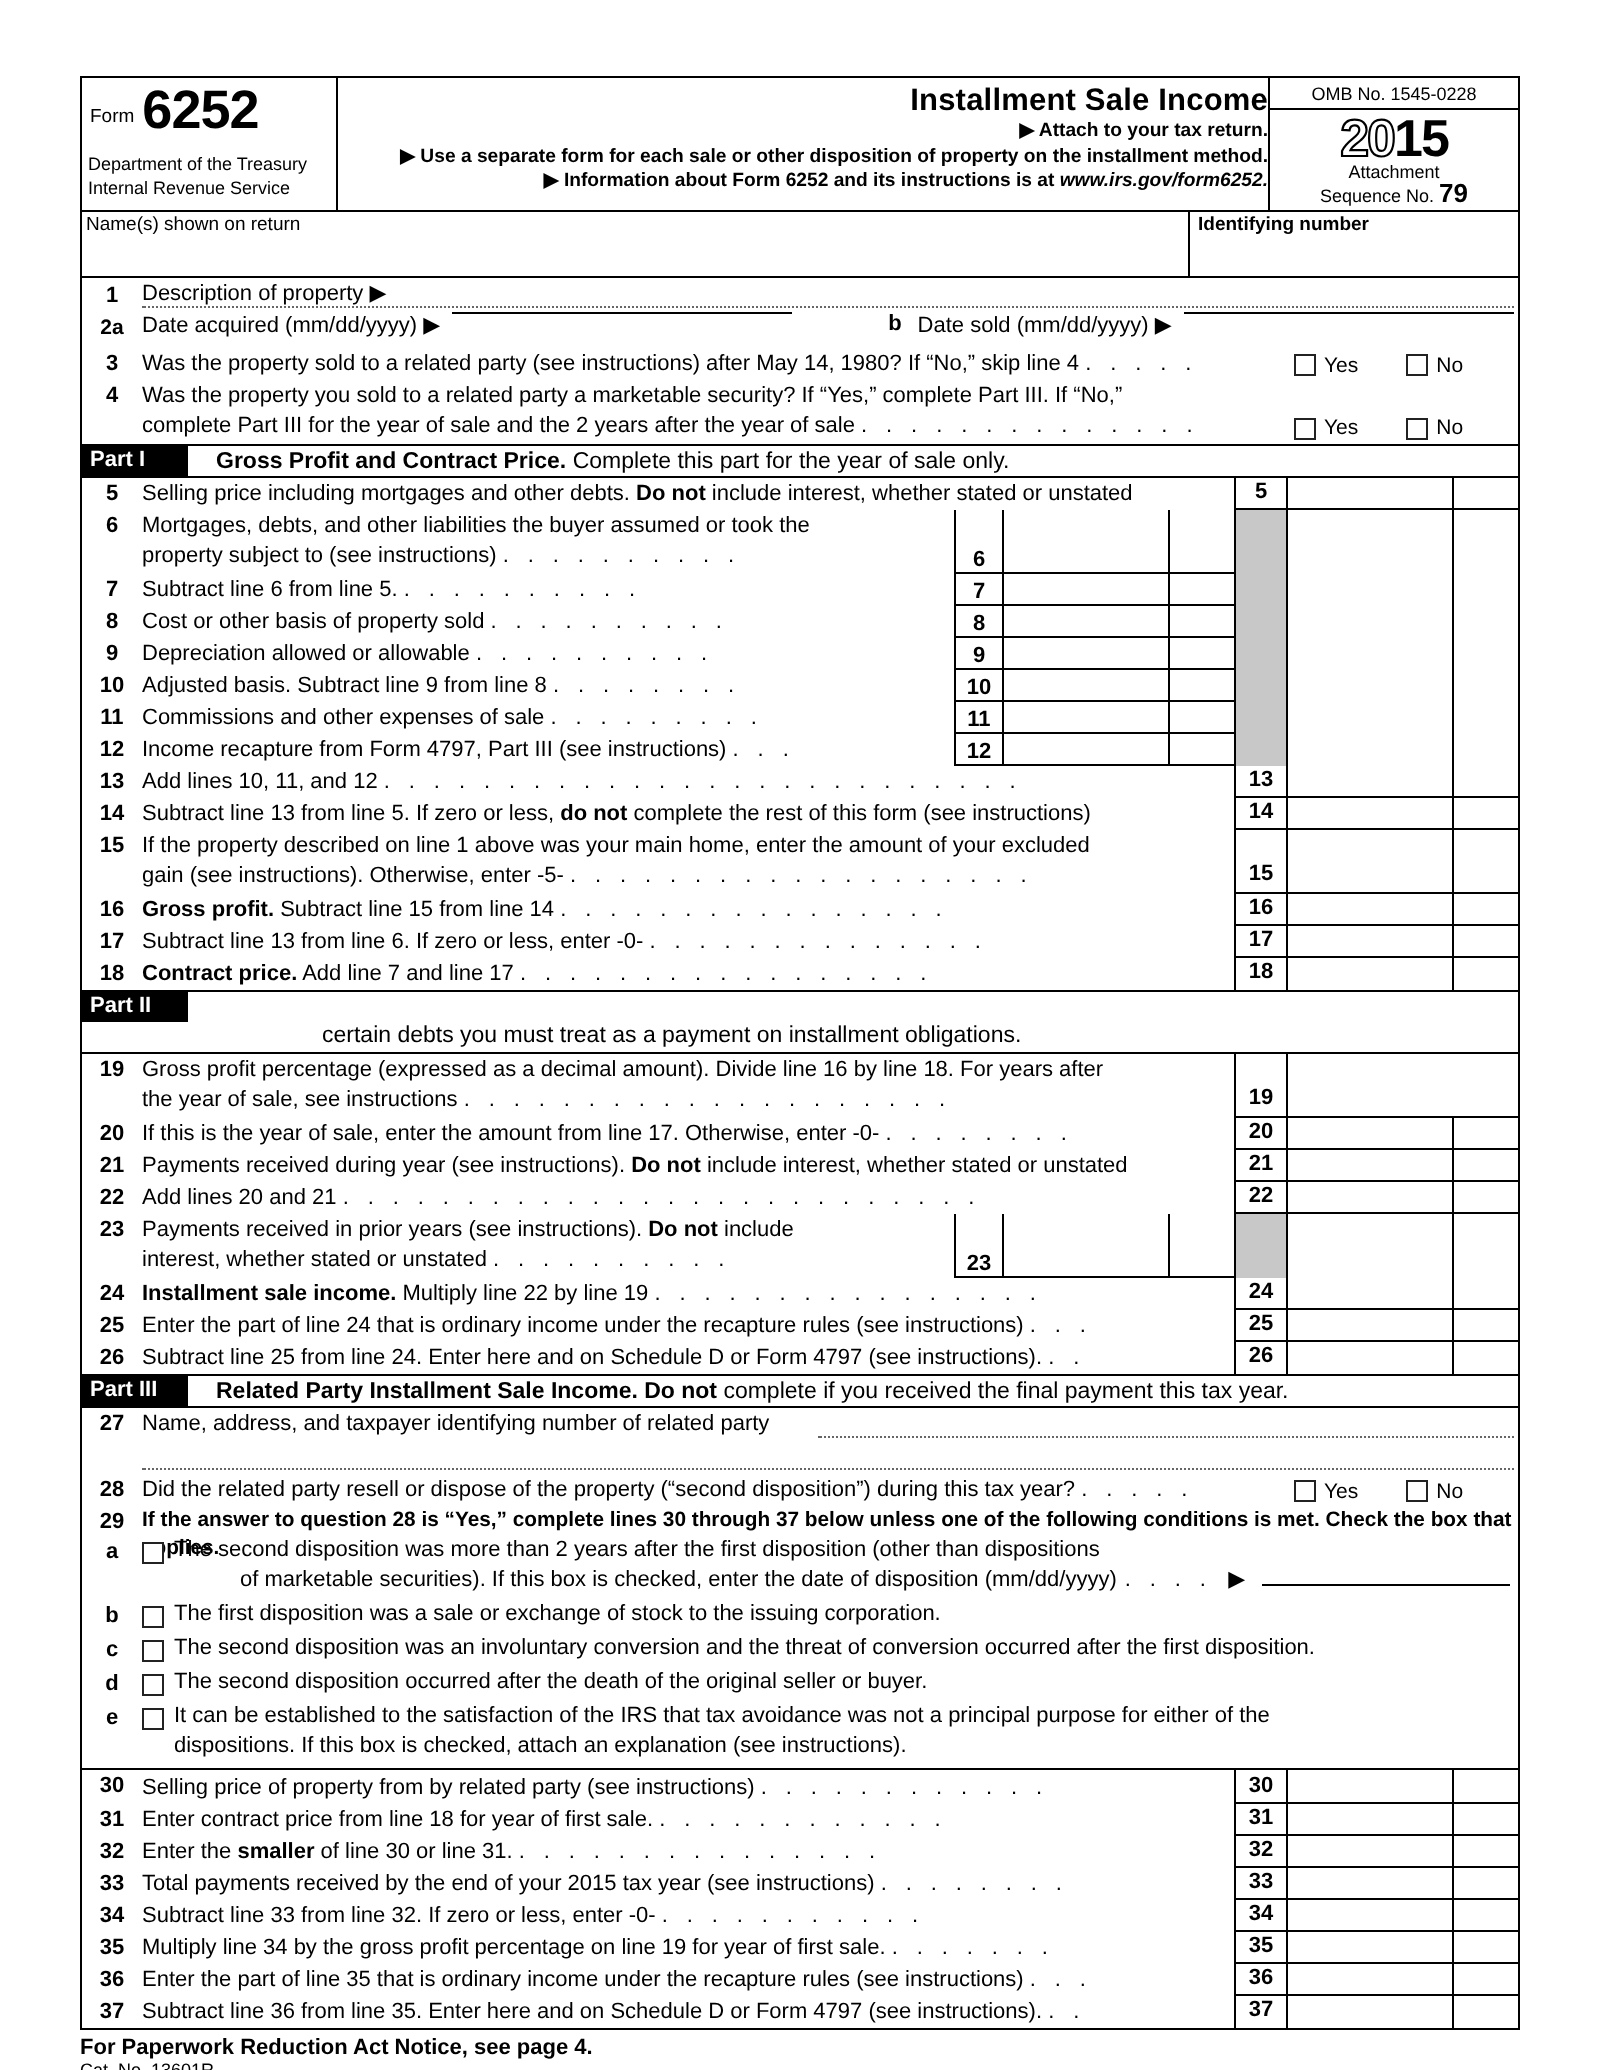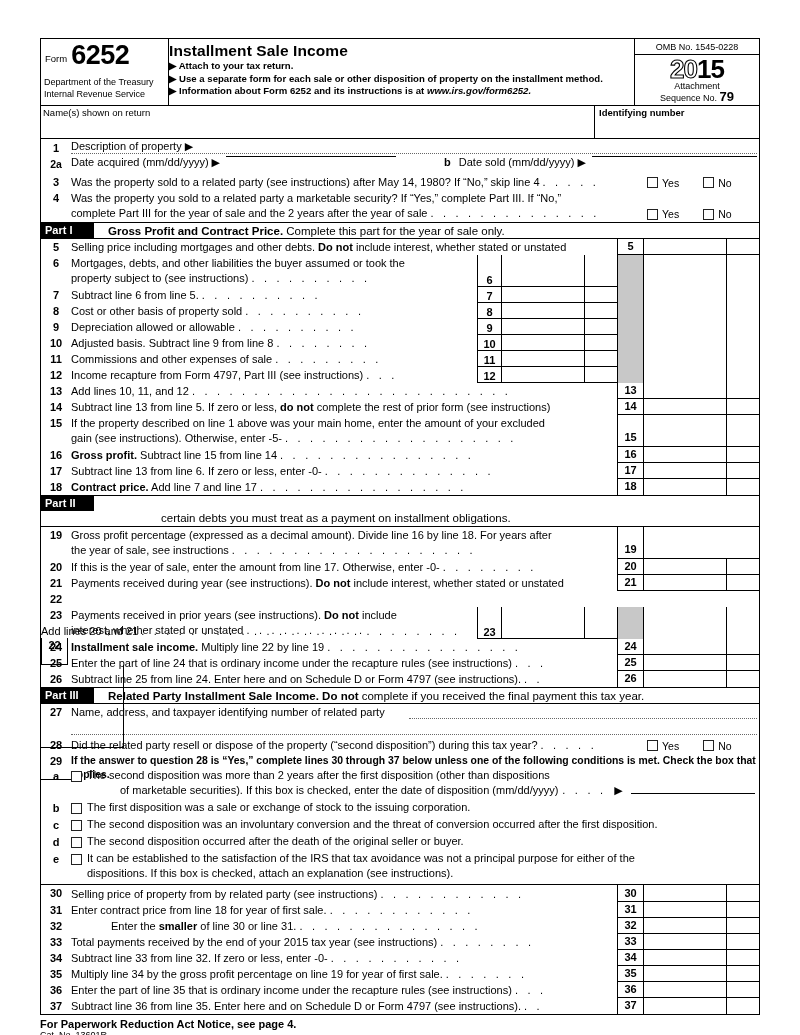--- a/index.html
+++ b/index.html
@@ -19,21 +19,21 @@
   .dots{letter-spacing:3.2px;font-size:11px;}
 
   
   .hdr{display:flex;border:1.6px solid #000;height:68px;box-sizing:border-box;}
   .hdr-l{width:128px;flex:0 0 128px;border-right:1.6px solid #000;
          box-sizing:border-box;padding:3px 4px 0 2px;}
   .formline{display:flex;align-items:flex-end;gap:4px;padding-left:2px;}
   .formword{font-size:9.5px;padding-bottom:4px;}
   .formnum{font-size:27px;font-weight:bold;letter-spacing:-0.5px;line-height:26px;}
   .dept{font-size:9px;line-height:11.5px;padding-top:9px;padding-left:1px;}
-  .hdr-c{flex:1 1 auto;text-align:left;padding-top:3px;box-sizing:border-box;}
+  .hdr-c{flex:1 1 auto;text-align:right;padding-top:3px;box-sizing:border-box;}
   .title{font-size:15.5px;font-weight:bold;letter-spacing:.1px;}
   .sub{font-size:9.6px;font-weight:bold;line-height:12.6px;}
   .sub .i{font-style:italic;}
   .hdr-r{width:125px;flex:0 0 125px;border-left:1.6px solid #000;box-sizing:border-box;
          text-align:center;}
   .omb{font-size:9px;padding:3px 0 2px;border-bottom:1px solid #000;}
   .yr{font-size:26px;font-weight:bold;line-height:24px;padding-top:2px;letter-spacing:-1px;}
   .yr .hollow{color:#fff;-webkit-text-stroke:1.1px #000;}
   .attach{font-size:9px;line-height:10.5px;padding-bottom:2px;}
   .attach .seq{font-size:13px;font-weight:bold;}
@@ -300,21 +300,21 @@
     <div class="orow" style="height:16px;">
       <div class="lead">13</div>
       <div class="txt" style="padding-right:4px;"><span>Add lines 10, 11, and 12</span> <span class="dots">. . . . . . . . . . . . . . . . . . . . . . . . . .</span></div>
       <div class="cell-num hr-med">13</div>
       <div class="cell-amt hr-med"></div>
       <div class="cell-cents hr-med"></div>
     </div>
 
     <div class="orow" style="height:16px;">
       <div class="lead">14</div>
-      <div class="txt" style="padding-right:4px;"><span>Subtract line 13 from line 5. If zero or less, </span><span class="b">do not</span><span> complete the rest of prior form (see instructions)</span></div>
+      <div class="txt" style="padding-right:4px;"><span>Subtract line 13 from line 5. If zero or less, </span><span class="b">do not</span><span> complete the rest of this form (see instructions)</span></div>
       <div class="cell-num hr-thin">14</div>
       <div class="cell-amt hr-thin"></div>
       <div class="cell-cents hr-thin"></div>
     </div>
 
     <div class="orow" style="height:15px;">
       <div class="lead">15</div>
       <div class="txt">If the property described on line 1 above was your main home, enter the amount of your excluded</div>
       <div class="cell-num"></div>
       <div class="cell-amt"></div>
@@ -379,21 +379,21 @@
     </div>
 
     <div class="orow" style="height:16px;">
       <div class="lead">21</div>
       <div class="txt" style="padding-right:4px;"><span>Payments received during year (see instructions). </span><span class="b">Do not</span><span> include interest, whether stated or unstated</span></div>
       <div class="cell-num hr-thin">21</div>
       <div class="cell-amt hr-thin"></div>
       <div class="cell-cents hr-thin"></div>
     </div>
 
-    <div class="orow" style="height:16px;flex-direction:column;">
+    <div class="orow" style="height:16px;">
       <div class="lead">22</div>
       <div class="txt" style="padding-right:4px;"><span>Add lines 20 and 21</span> <span class="dots">. . . . . . . . . . . . . . . . . . . . . . . . . .</span></div>
       <div class="cell-num hr-med">22</div>
       <div class="cell-amt hr-med"></div>
       <div class="cell-cents hr-med"></div>
     </div>
 
     <div class="orow" style="height:15px;">
       <div class="lead">23</div>
       <div class="txt"><span>Payments received in prior years (see instructions). </span><span class="b">Do not</span><span> include</span></div>
@@ -530,21 +530,21 @@
     <div class="orow" style="height:16px;">
       <div class="lead">31</div>
       <div class="txt" style="padding-right:4px;"><span>Enter contract price from line 18 for year of first sale</span>. <span class="dots">. . . . . . . . . . . .</span></div>
       <div class="cell-num hr-thin">31</div>
       <div class="cell-amt hr-thin"></div>
       <div class="cell-cents hr-thin"></div>
     </div>
 
     <div class="orow" style="height:16px;">
       <div class="lead">32</div>
-      <div class="txt" style="padding-right:4px;margin-left:40px;"><span>Enter the </span><span class="b">smaller</span><span> of line 30 or line 31.</span> <span class="dots">. . . . . . . . . . . . . . .</span></div>
+      <div class="txt" style="padding-right:4px;"><span>Enter the </span><span class="b">smaller</span><span> of line 30 or line 31.</span> <span class="dots">. . . . . . . . . . . . . . .</span></div>
       <div class="cell-num hr-thin">32</div>
       <div class="cell-amt hr-thin"></div>
       <div class="cell-cents hr-thin"></div>
     </div>
 
     <div class="orow" style="height:16px;">
       <div class="lead">33</div>
       <div class="txt" style="padding-right:4px;"><span>Total payments received by the end of your 2015 tax year (see instructions)</span> <span class="dots">. . . . . . . .</span></div>
       <div class="cell-num hr-thin">33</div>
       <div class="cell-amt hr-thin"></div>

